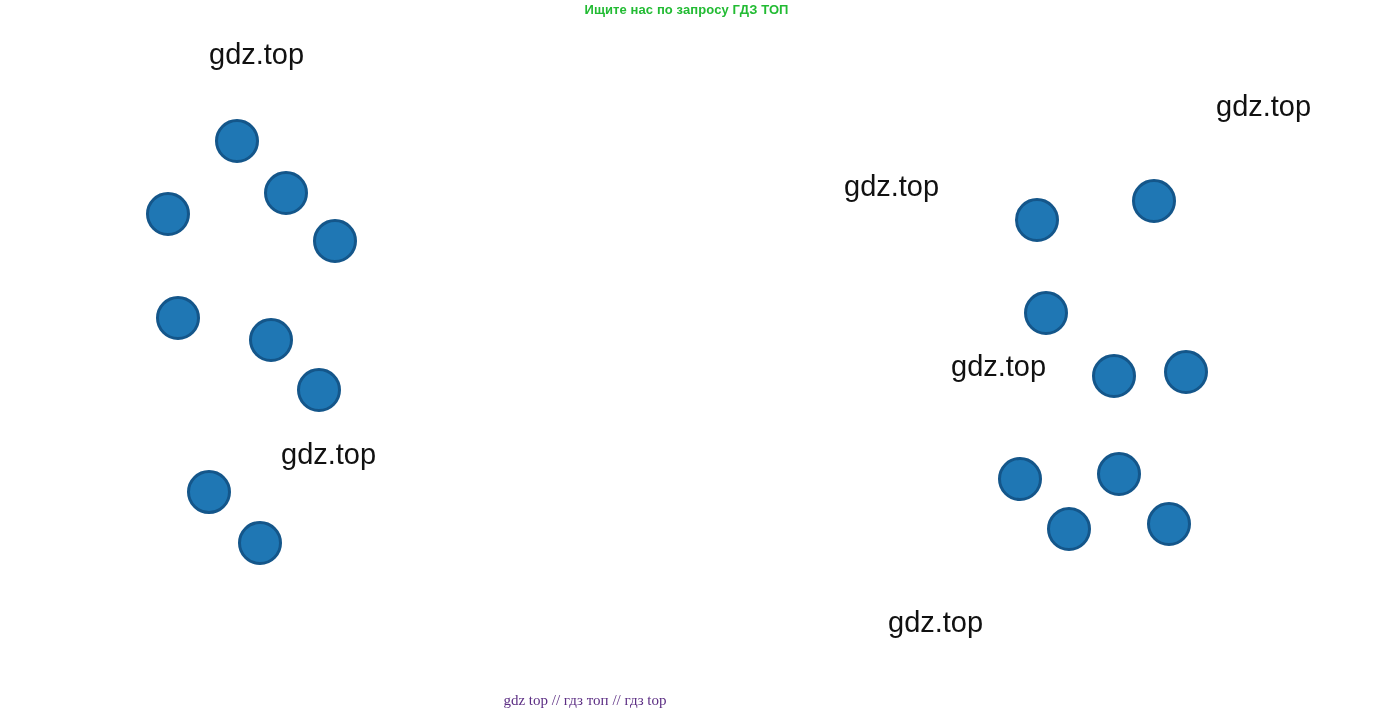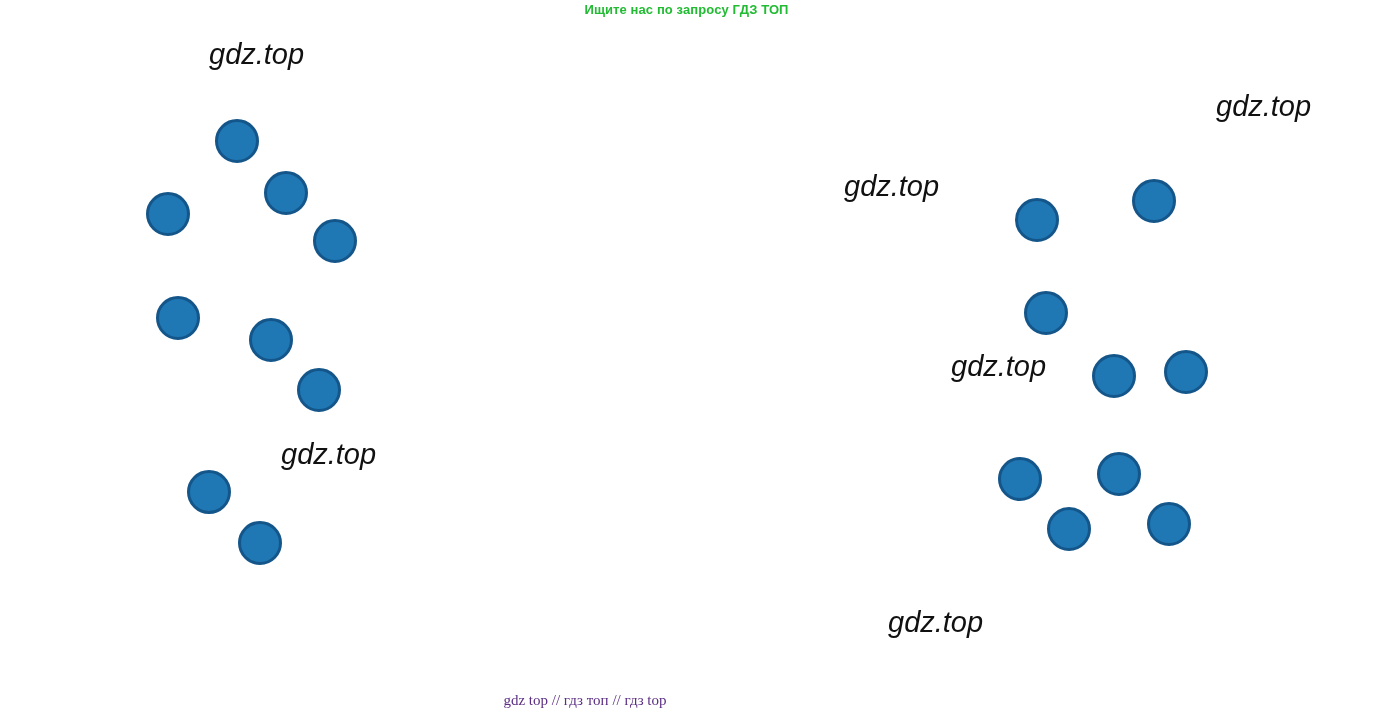--- a/index.html
+++ b/index.html
@@ -41,21 +41,20 @@
     font-family: "Liberation Serif", serif;
     white-space: nowrap;
   }
   .watermark {
     position: absolute;
     font-family: "Liberation Sans", sans-serif;
     font-size: 29px;
     color: #111111;
     white-space: nowrap;
     line-height: 1;
-    font-style: italic;
   }
   .dot {
     position: absolute;
     border-radius: 50%;
     background: #1f77b4;
     border: 3px solid #14568a;
     box-sizing: border-box;
   }
 </style>
 </head>

